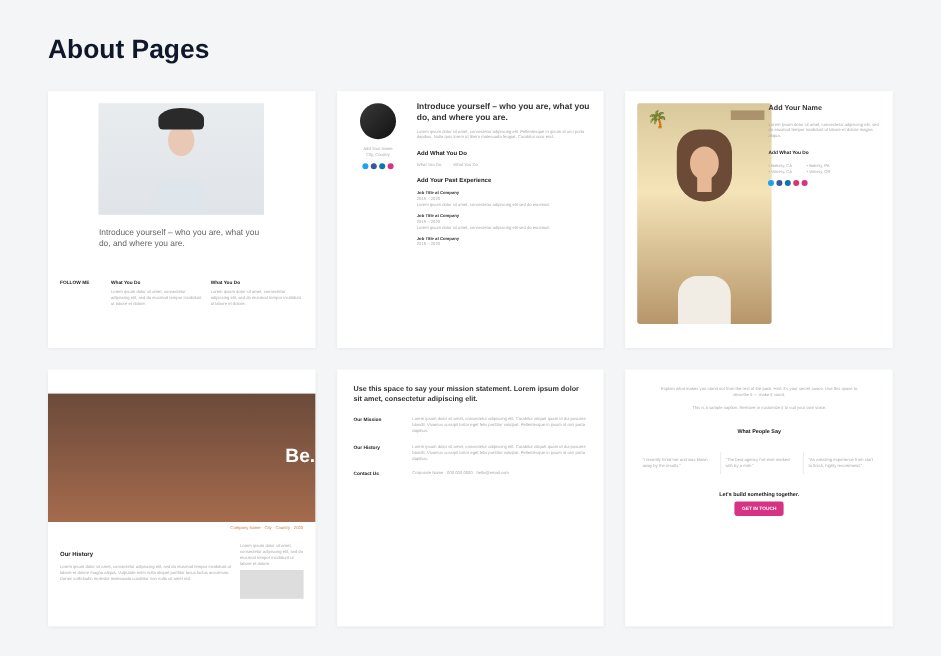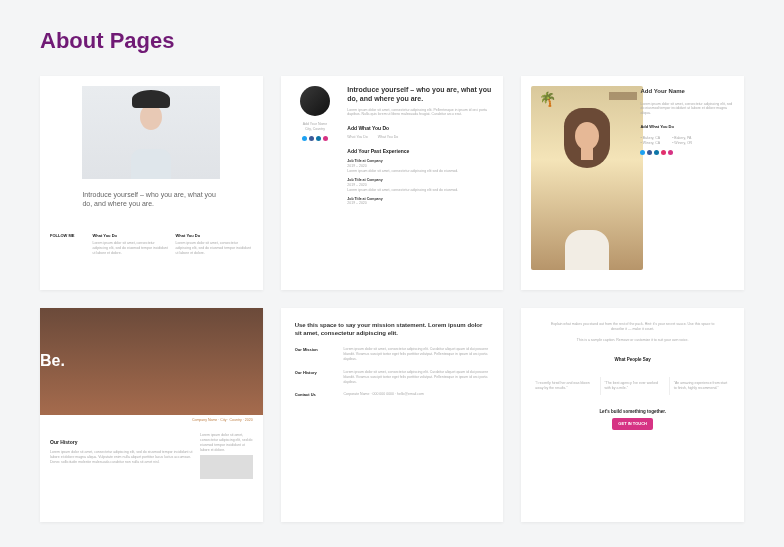--- a/index.html
+++ b/index.html
@@ -3,21 +3,21 @@
 <meta charset="utf-8">
 <style>
   * { box-sizing: border-box; margin: 0; padding: 0; }
   body {
     font-family: -apple-system, BlinkMacSystemFont, "Segoe UI", Helvetica, Arial, sans-serif;
     background: #f4f5f6;
     width: 784px; height: 547px; overflow: hidden;
   }
   .wrap { padding: 28px 40px 0 40px; }
   h1.page-title {
-    font-size: 22px; font-weight: 700; color: #701a75; margin-bottom: 22px;
+    font-size: 22px; font-weight: 700; color: #0f172a; margin-bottom: 22px;
   }
   .grid {
     display: grid;
     grid-template-columns: repeat(3, 1fr);
     gap: 18px;
   }
   .card {
     background: #fff; aspect-ratio: 1.04/1; position: relative; overflow: hidden;
     box-shadow: 0 1px 3px rgba(0,0,0,0.06);
     cursor: pointer;
@@ -50,21 +50,21 @@
   .c2-item{margin-top:4px;}
   .c2-cols{display:flex;gap:10px;margin-top:3px;}
 
   
   .c3-photo{position:absolute;left:10px;top:10px;width:50%;height:86%;background:linear-gradient(to bottom,#d9c89b 0%,#f4e4b8 40%,#b7956a 100%);border-radius:2px;overflow:hidden;}
   .c3-right{position:absolute;right:10px;top:12px;width:42%;}
   .c3-list{margin-top:6px;}
   .c3-right .social{margin-top:4px;}
 
   
-  .c4-photo{width:100%;height:50%;background:linear-gradient(180deg,#6b4a3a,#a56b4d);position:relative;display:flex;align-items:center;justify-content:flex-start;}
+  .c4-photo{width:100%;height:50%;background:linear-gradient(180deg,#6b4a3a,#a56b4d);position:relative;display:flex;align-items:center;justify-content:flex-end;margin-top:20px;}
   .c4-be{color:#fff;font-size:16px;font-weight:700;}
   .c4-body{display:flex;gap:6px;margin-top:10px;}
   .c4-main{flex:1;}
   .c4-side{width:26%;}
   .c4-thumb{width:100%;height:24px;background:#ddd;margin-top:2px;}
 
   
   .c5 .heading{font-size:6px;margin-bottom:10px;}
   .c5-row{display:flex;gap:10px;margin-top:8px;}
   .c5-row .lbl{width:20%;font-size:4px;font-weight:700;color:#222;}

